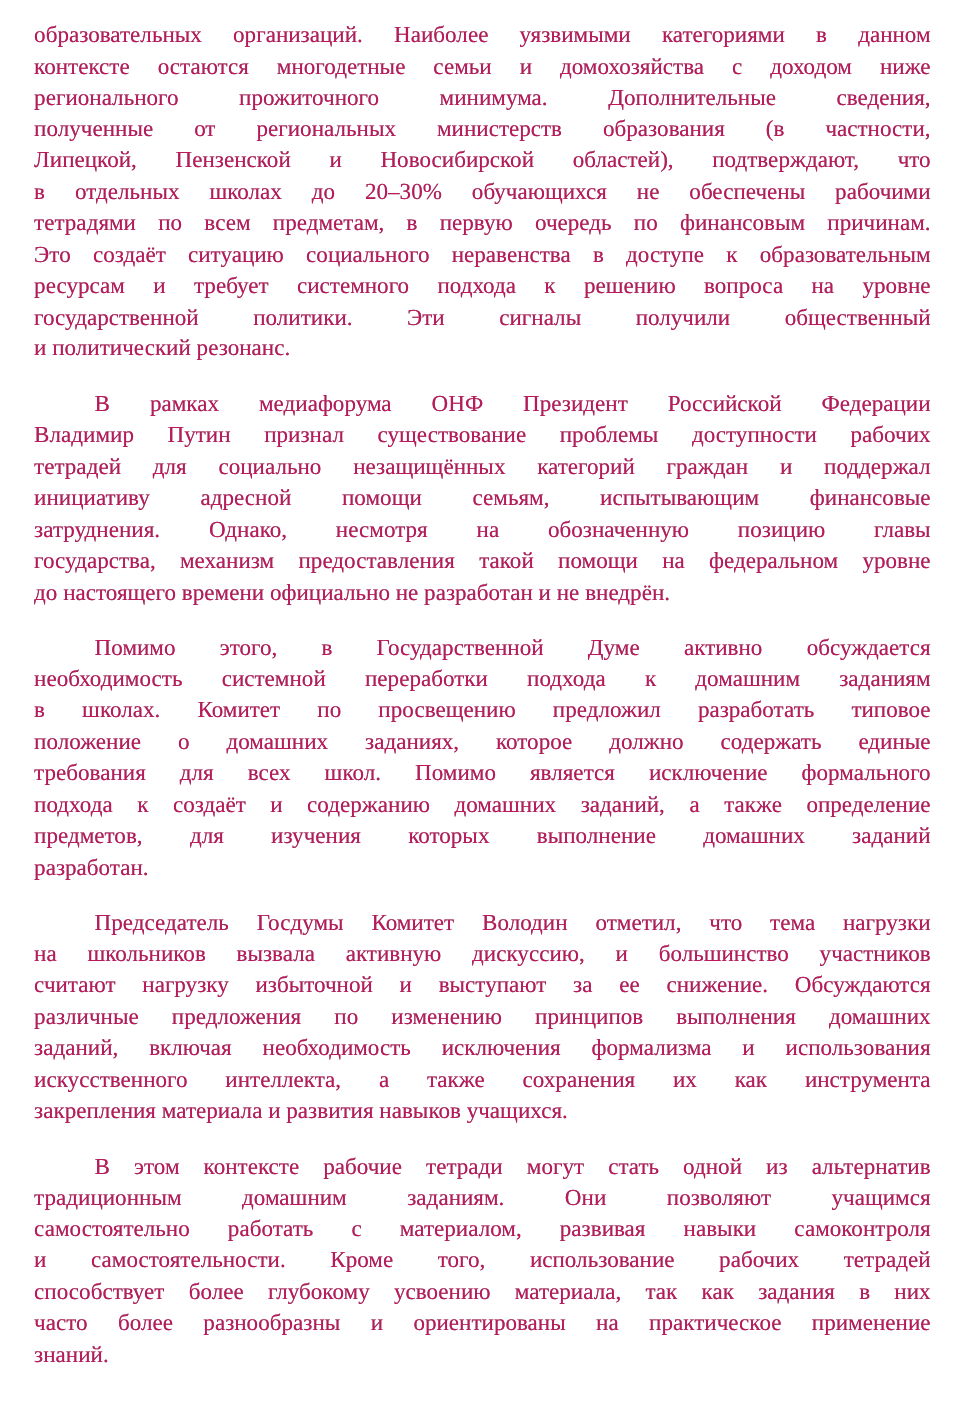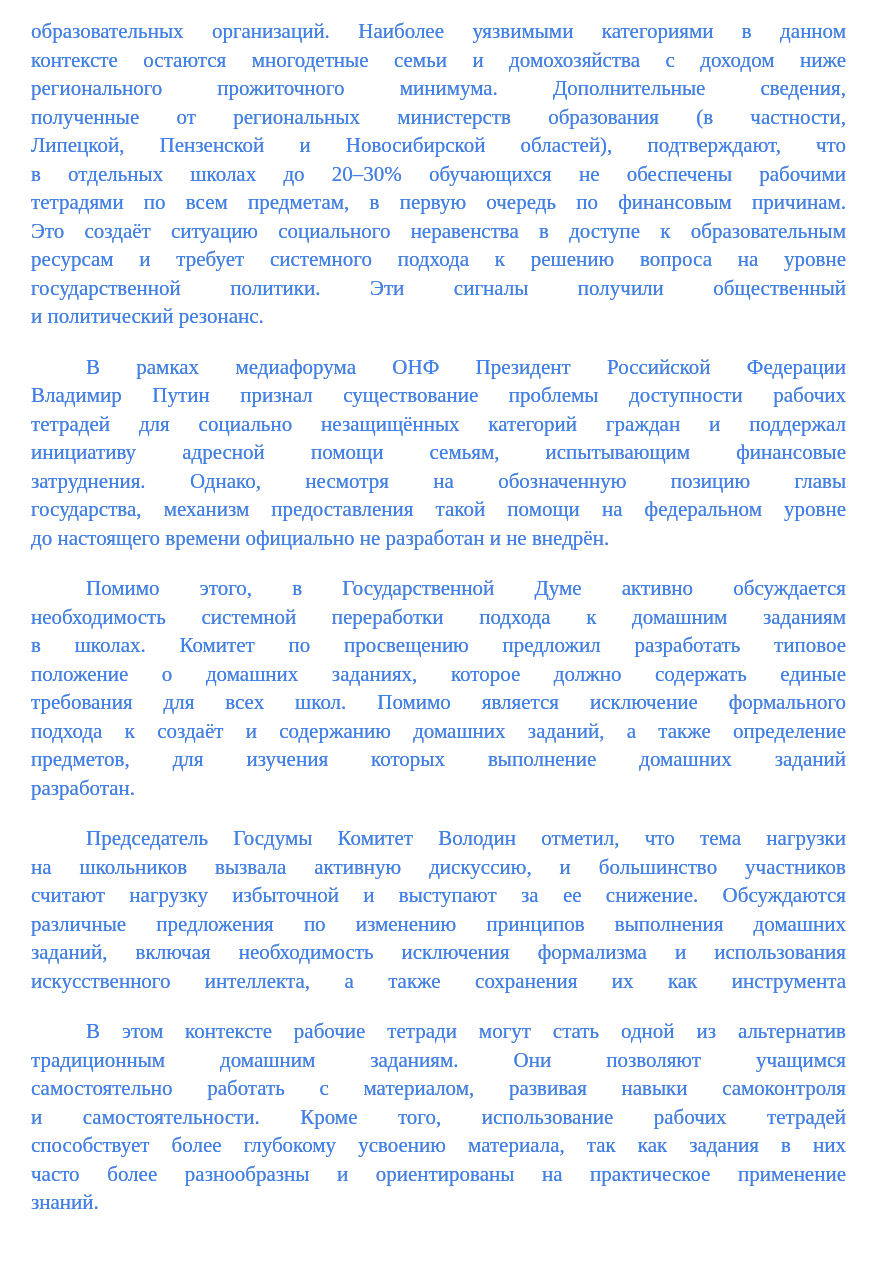--- a/index.html
+++ b/index.html
@@ -12,21 +12,21 @@
     width: 870px;
     height: 1280px;
     background: #ffffff;
     overflow: hidden;
   }
   .doc {
     padding: 17px 24px 0 31px;
     font-family: "Liberation Serif", "DejaVu Serif", serif;
     font-size: 21px;
     line-height: 28.5px;
-    color: #3b82f6;
+    color: #be185d;
     
     text-shadow: 0 0 0.5px rgba(30,30,30,0.55);
   }
   .para {
     margin: 0 0 22px 0;
   }
   .line {
     text-align: justify;
     text-align-last: justify;
     white-space: normal;
@@ -76,20 +76,21 @@
         <div class="line">предметов, для изучения которых выполнение домашних заданий</div>
         <div class="line last">разработан.</div>
       </div>
       <div class="para indent">
         <div class="line first">Председатель Госдумы Комитет Володин отметил, что тема нагрузки</div>
         <div class="line">на школьников вызвала активную дискуссию, и большинство участников</div>
         <div class="line">считают нагрузку избыточной и выступают за ее снижение. Обсуждаются</div>
         <div class="line">различные предложения по изменению принципов выполнения домашних</div>
         <div class="line">заданий, включая необходимость исключения формализма и использования</div>
         <div class="line">искусственного интеллекта, а также сохранения их как инструмента</div>
+        <div class="line last">закрепления материала и развития навыков учащихся.</div>
       </div>
       <div class="para indent">
         <div class="line first">В этом контексте рабочие тетради могут стать одной из альтернатив</div>
         <div class="line">традиционным домашним заданиям. Они позволяют учащимся</div>
         <div class="line">самостоятельно работать с материалом, развивая навыки самоконтроля</div>
         <div class="line">и самостоятельности. Кроме того, использование рабочих тетрадей</div>
         <div class="line">способствует более глубокому усвоению материала, так как задания в них</div>
         <div class="line">часто более разнообразны и ориентированы на практическое применение</div>
         <div class="line last">знаний.</div>
       </div>

